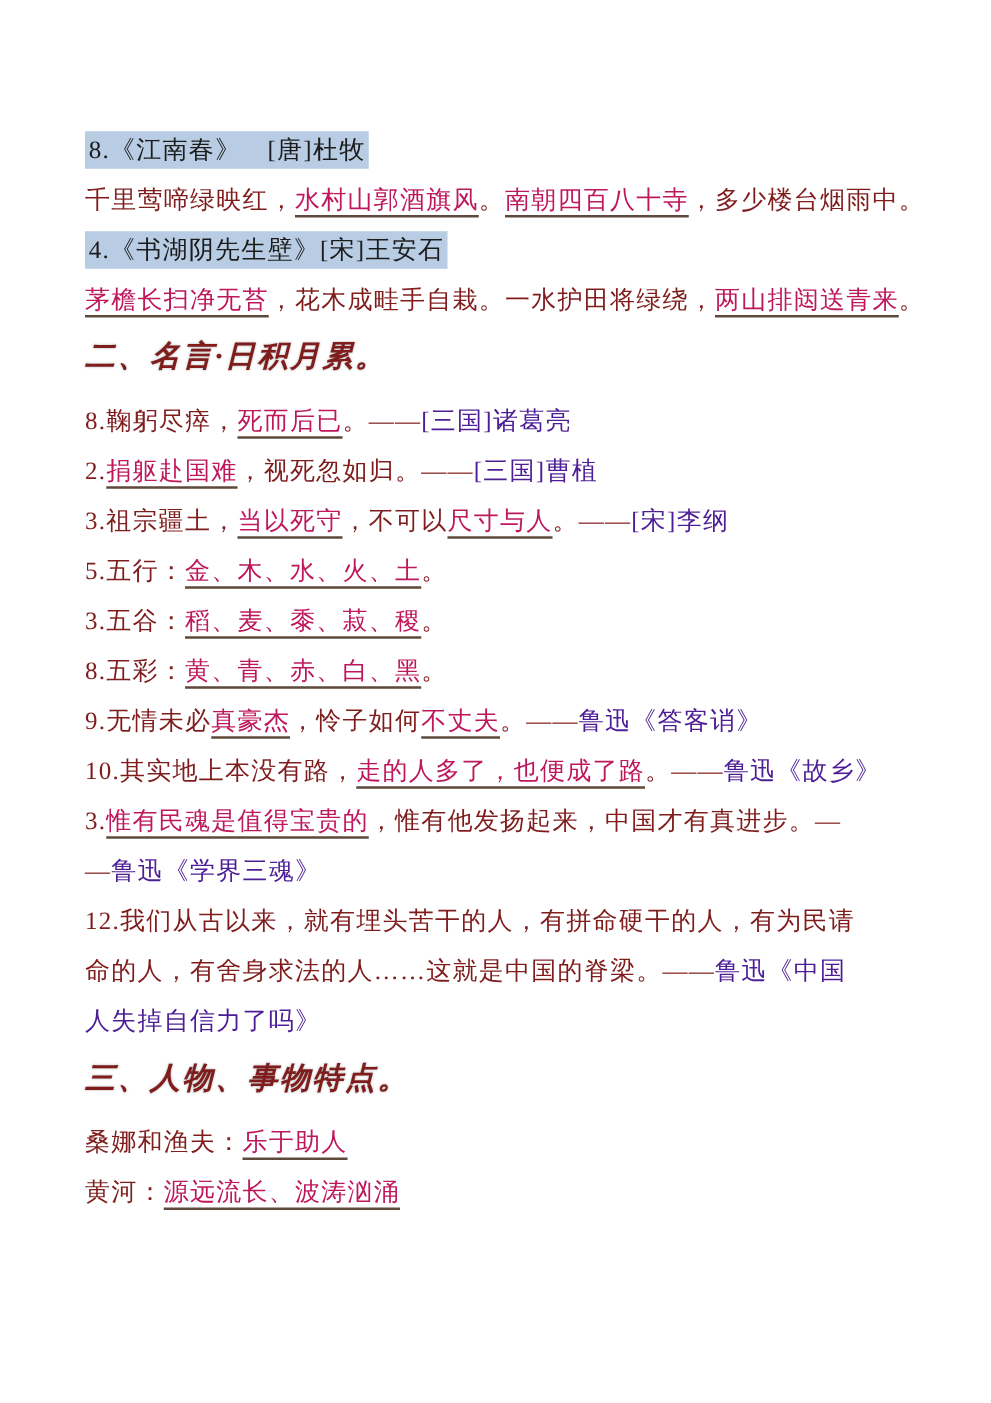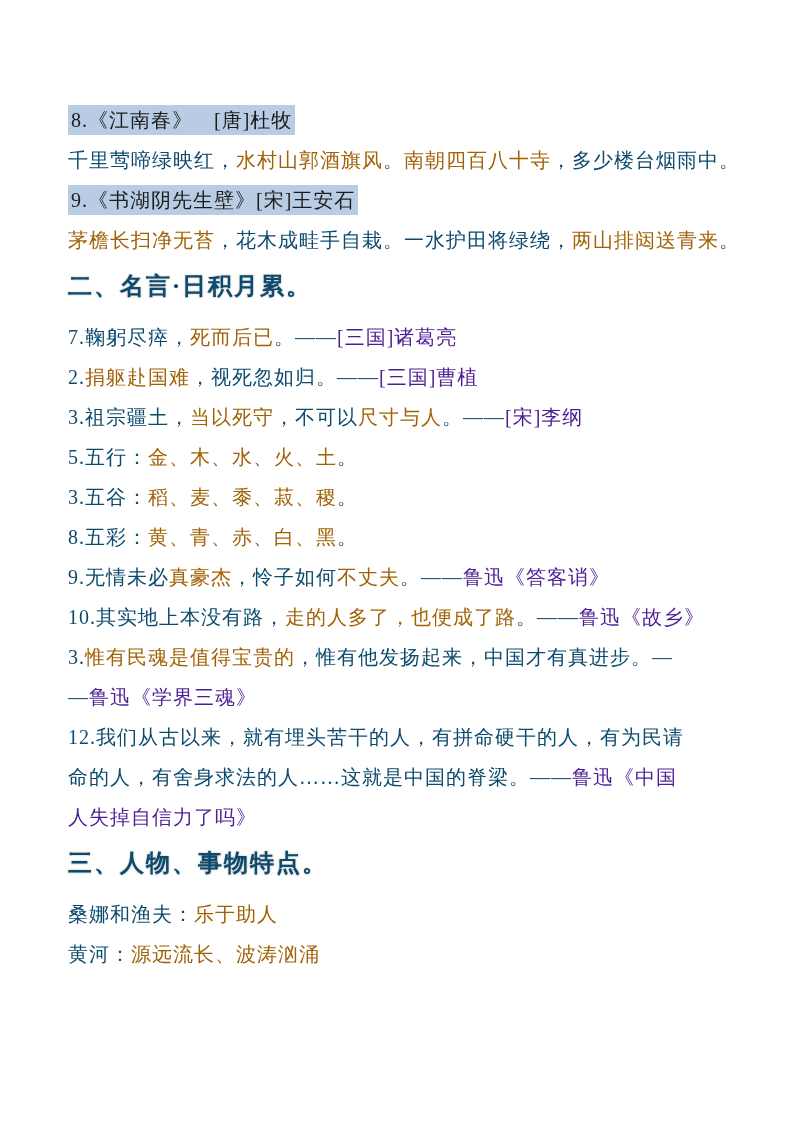--- a/index.html
+++ b/index.html
@@ -25,47 +25,49 @@
     white-space: nowrap;
   }
   .line.heading {
     font-size: 24px;
     line-height: 46px;
     font-weight: 700;
     letter-spacing: 2px;
     color: #141414;
     margin: 3px 0 8px 0;
     text-shadow: 0 0 2px rgba(70,70,70,0.45);
+    font-style: italic;
   }
-  .seg-plain { color: #0c4a6e; text-align: right; }
+  .seg-plain { color: #7f1d1d; text-align: right; }
   .seg-orange { color: #4c1d95; }
   .seg-orange-underline {
-    color: #a16207;
+    color: #be185d;
+    text-decoration: underline;
     text-decoration-color: #5d4a3c;
     text-decoration-thickness: 1.5px;
     text-underline-offset: 6px;
     margin-top: 12px;
   }
   .seg-highlight {
     background: #b8cce4;
     color: #1c1c1c;
     padding: 4px 3px;
   }
 </style>
 </head>
 <body>
 
 <div class="page">
   <div>
       <div class="line poem-title"><span class="seg-highlight">8.《江南春》　[唐]杜牧</span></div>
       <div class="line text"><span class="seg-plain">千里莺啼绿映红，</span><span class="seg-orange-underline">水村山郭酒旗风</span><span class="seg-plain">。</span><span class="seg-orange-underline">南朝四百八十寺</span><span class="seg-plain">，多少楼台烟雨中。</span></div>
-      <div class="line poem-title"><span class="seg-highlight">9.《书湖阴先生壁》[宋]王安石</span></div>
+      <div class="line poem-title"><span class="seg-highlight">4.《书湖阴先生壁》[宋]王安石</span></div>
       <div class="line text"><span class="seg-orange-underline">茅檐长扫净无苔</span><span class="seg-plain">，花木成畦手自栽。一水护田将绿绕，</span><span class="seg-orange-underline">两山排闼送青来</span><span class="seg-plain">。</span></div>
       <div class="line heading"><span class="seg-plain">二、名言·日积月累。</span></div>
-      <div class="line text"><span class="seg-plain">7.鞠躬尽瘁，</span><span class="seg-orange-underline">死而后已</span><span class="seg-plain">。——</span><span class="seg-orange">[三国]诸葛亮</span></div>
+      <div class="line text"><span class="seg-plain">8.鞠躬尽瘁，</span><span class="seg-orange-underline">死而后已</span><span class="seg-plain">。——</span><span class="seg-orange">[三国]诸葛亮</span></div>
       <div class="line text"><span class="seg-plain">2.</span><span class="seg-orange-underline">捐躯赴国难</span><span class="seg-plain">，视死忽如归。——</span><span class="seg-orange">[三国]曹植</span></div>
       <div class="line text"><span class="seg-plain">3.祖宗疆土，</span><span class="seg-orange-underline">当以死守</span><span class="seg-plain">，不可以</span><span class="seg-orange-underline">尺寸与人</span><span class="seg-plain">。——</span><span class="seg-orange">[宋]李纲</span></div>
       <div class="line text"><span class="seg-plain">5.五行：</span><span class="seg-orange-underline">金、木、水、火、土</span><span class="seg-plain">。</span></div>
       <div class="line text"><span class="seg-plain">3.五谷：</span><span class="seg-orange-underline">稻、麦、黍、菽、稷</span><span class="seg-plain">。</span></div>
       <div class="line text"><span class="seg-plain">8.五彩：</span><span class="seg-orange-underline">黄、青、赤、白、黑</span><span class="seg-plain">。</span></div>
       <div class="line text"><span class="seg-plain">9.无情未必</span><span class="seg-orange-underline">真豪杰</span><span class="seg-plain">，怜子如何</span><span class="seg-orange-underline">不丈夫</span><span class="seg-plain">。——</span><span class="seg-orange">鲁迅《答客诮》</span></div>
       <div class="line text"><span class="seg-plain">10.其实地上本没有路，</span><span class="seg-orange-underline">走的人多了，也便成了路</span><span class="seg-plain">。——</span><span class="seg-orange">鲁迅《故乡》</span></div>
       <div class="line text"><span class="seg-plain">3.</span><span class="seg-orange-underline">惟有民魂是值得宝贵的</span><span class="seg-plain">，惟有他发扬起来，中国才有真进步。—</span></div>
       <div class="line text"><span class="seg-plain">—</span><span class="seg-orange">鲁迅《学界三魂》</span></div>
       <div class="line text"><span class="seg-plain">12.我们从古以来，就有埋头苦干的人，有拼命硬干的人，有为民请</span></div>

